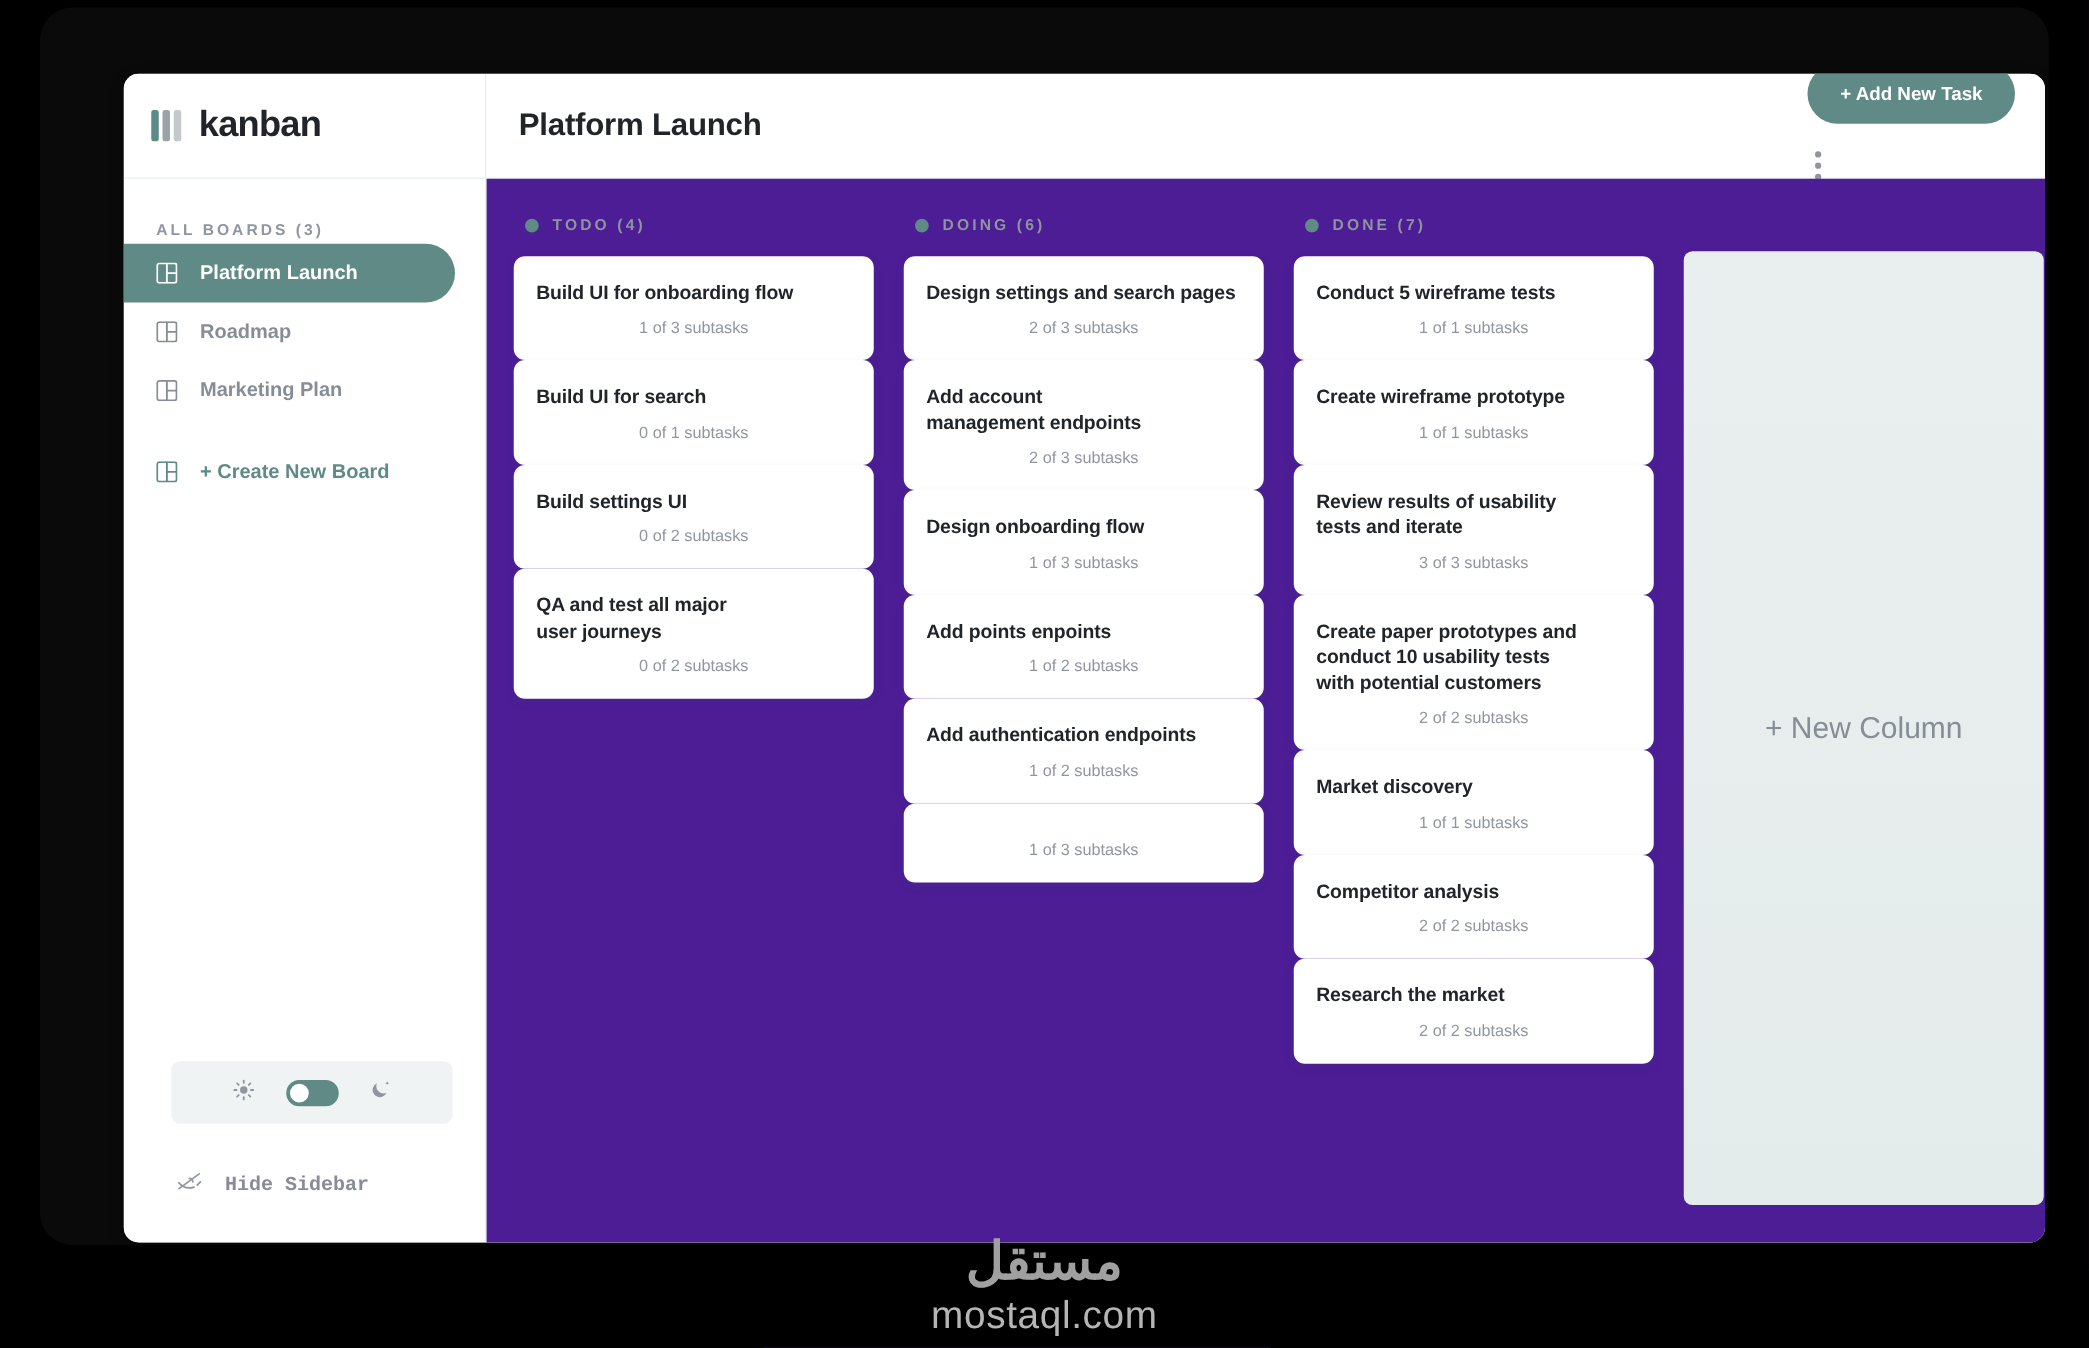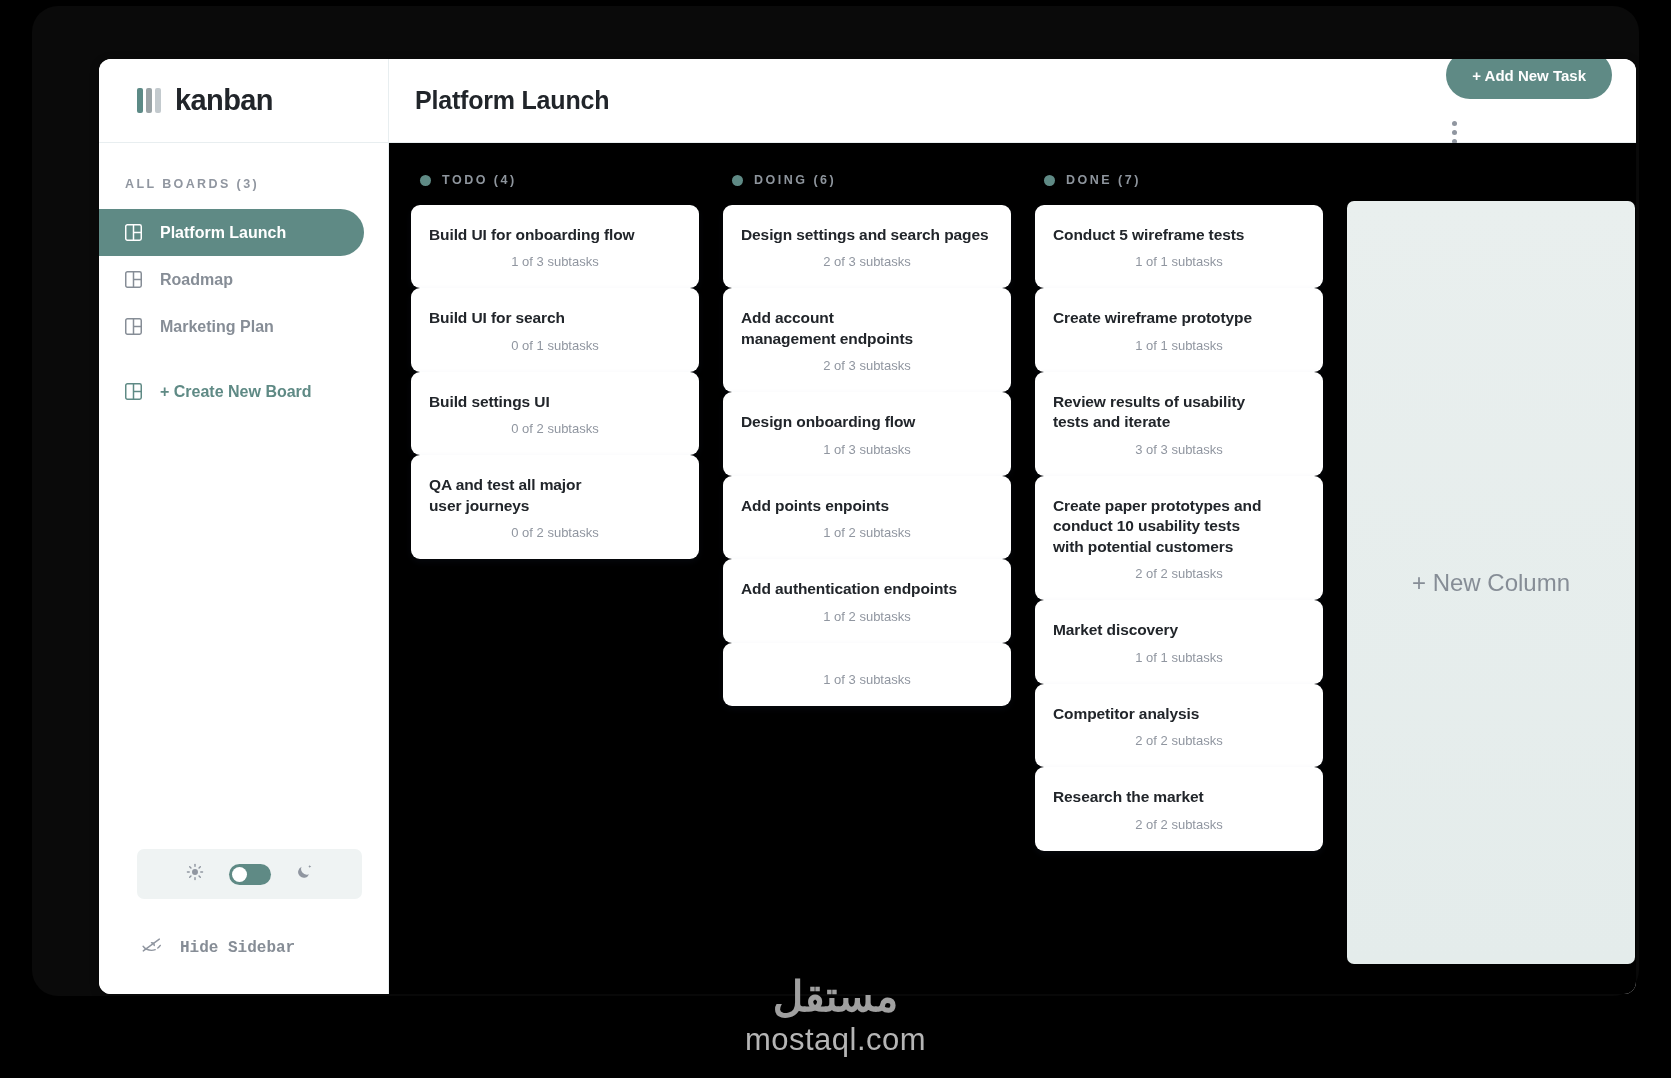--- a/index.html
+++ b/index.html
@@ -45,37 +45,37 @@
     border-right: 1px solid #e8eef0;
     display: flex;
     flex-direction: column;
     position: relative;
   }
 
   #brand {
     height: 84px;
     display: flex;
     align-items: center;
-    padding-left: 38px;
+    padding-left: 22px;
     border-bottom: 1px solid #e8eef0;
   }
   #logo-bars { display: flex; gap: 3px; align-items: flex-end; margin-right: 14px; }
   #logo-bars i { display: block; width: 6px; height: 25px; border-radius: 2px; }
   #logo-bars i:nth-child(1) { background: #635fc7; background: #5c8a86; }
   #logo-bars i:nth-child(2) { background: #9aa3a6; }
   #logo-bars i:nth-child(3) { background: #c3cace; }
   #brand-name {
     font-size: 29px;
     font-weight: 700;
     color: #21252a;
     letter-spacing: -0.6px;
   }
 
   #boards-label {
-    margin: 34px 0 18px 26px;
+    margin: 34px 0 4px 26px;
     font-size: 12.5px;
     font-weight: 700;
     letter-spacing: 2.4px;
     color: #9096a0;
   }
 
   .board-item {
     display: flex;
     align-items: center;
     height: 47px;
@@ -174,21 +174,21 @@
     font-size: 15px;
     font-weight: 700;
     cursor: pointer;
     white-space: nowrap;
   }
   #kebab { display: flex; flex-direction: column; gap: 4px; cursor: pointer; padding: 6px 6px; }
   #kebab span { width: 5px; height: 5px; border-radius: 50%; background: #9096a0; display: block; }
 
   #board-area {
     flex: 1;
-    background: #000000;
+    background: #4c1d95;
     display: flex;
     gap: 24px;
     padding: 24px 26px 26px 22px;
     overflow: hidden;
   }
 
   .column { width: 288px; min-width: 288px; display: flex; flex-direction: column; }
   .col-head {
     display: flex;
     align-items: center;
@@ -241,21 +241,21 @@
     font-size: 24px;
     font-weight: 400;
     color: #868d96;
     cursor: pointer;
   }
 
   
   #watermark {
     position: absolute;
     left: 0;
-    bottom: 20px;
+    bottom: 8px;
     width: 1671px;
     text-align: center;
     pointer-events: none;
   }
   #wm-ar { font-size: 42px; color: #a0a0a0; font-weight: 700; line-height: 1; }
   #wm-en { font-size: 31px; color: #b5b5b5; font-weight: 400; letter-spacing: 0.5px; margin-top: 4px; }
 </style>
 </head>
 <body>
 

